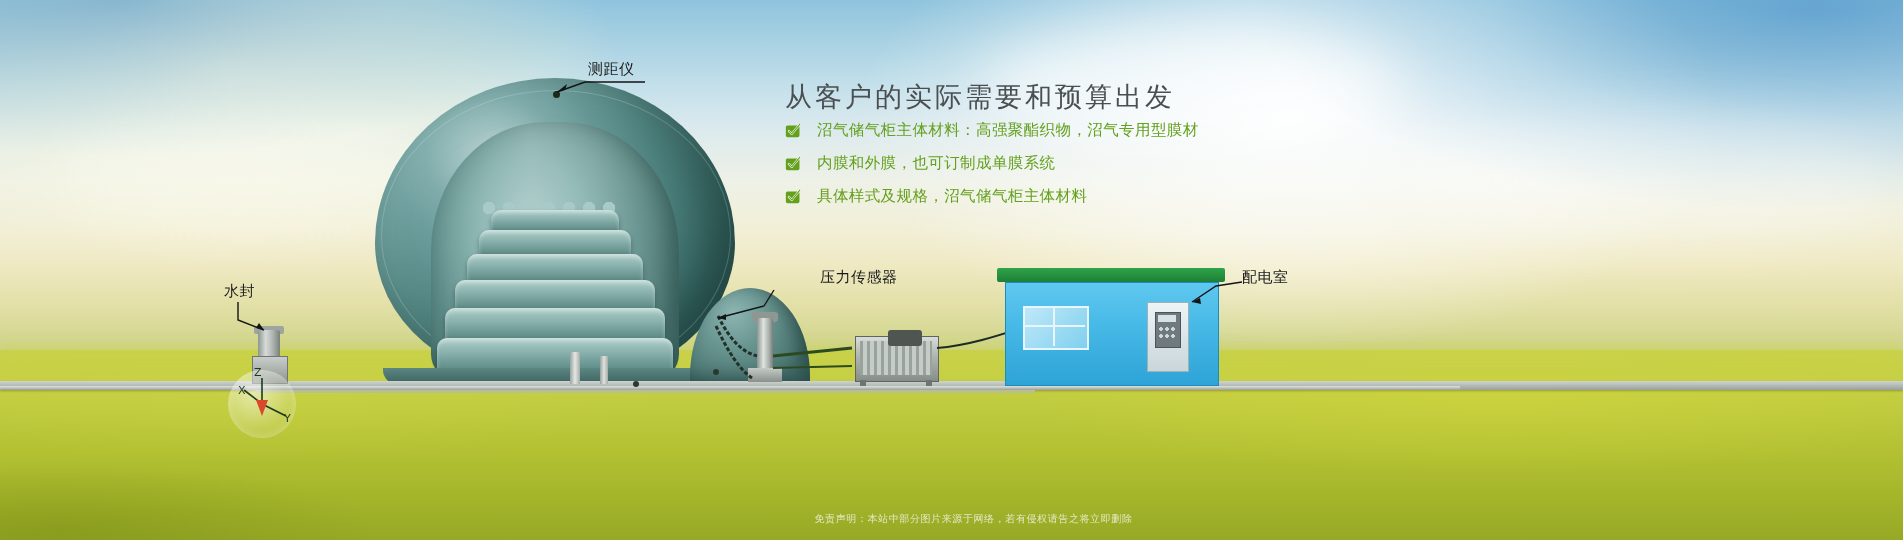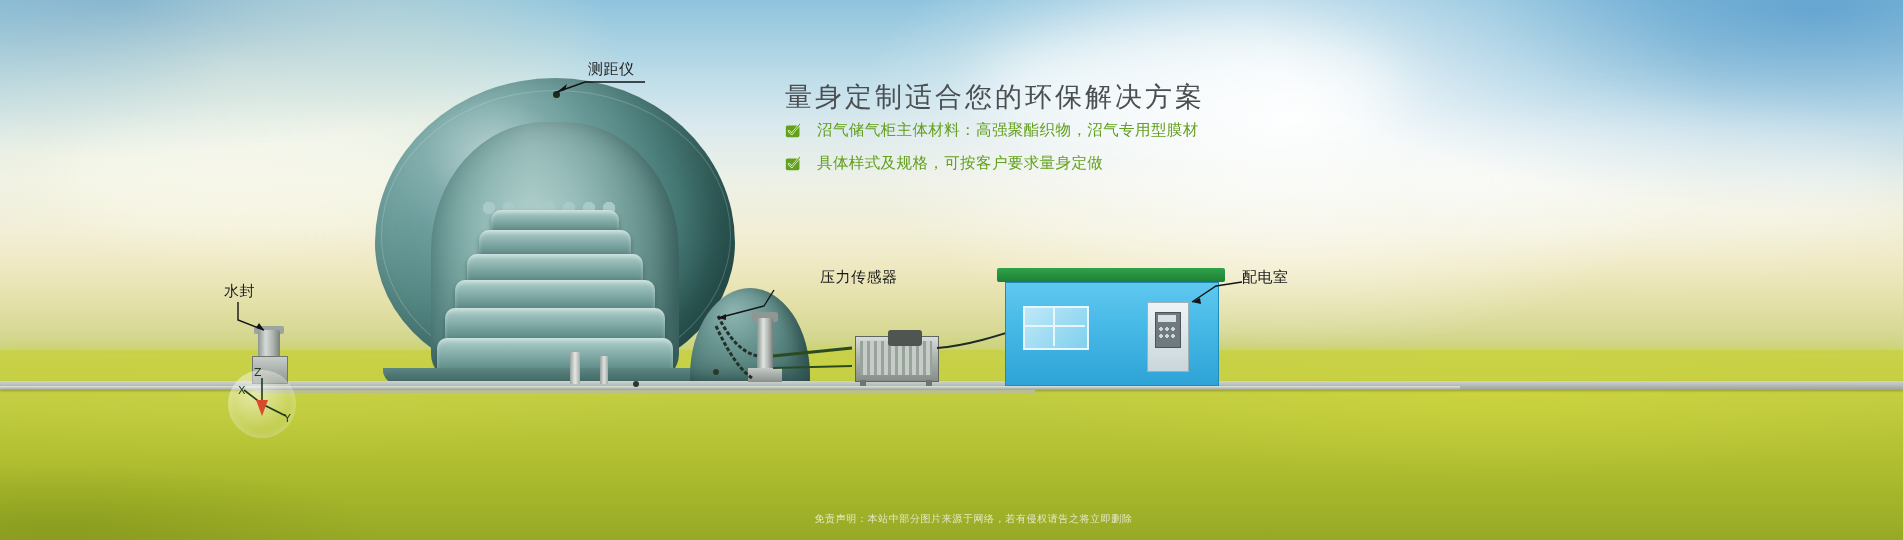--- a/index.html
+++ b/index.html
@@ -356,36 +356,44 @@
       <line x1="34" y1="34" x2="58" y2="46" stroke="#1f3a1f" stroke-width="1.6"></line>
       <line x1="34" y1="34" x2="16" y2="20" stroke="#1f3a1f" stroke-width="1.6"></line>
       <polygon points="28,30 40,30 34,46" fill="#d94a2a"></polygon>
     </svg>
     <span class="callout" style="left:26px;top:-4px;font-size:11px;color:#1f3a1f;">Z</span>
     <span class="callout" style="left:10px;top:14px;font-size:11px;color:#1f3a1f;">X</span>
     <span class="callout" style="left:56px;top:42px;font-size:11px;color:#1f3a1f;">Y</span>
   </div>
 
   <div class="copy">
-    <div class="copy-sub">量身定制适合您的环保解决方案</div>
+    <div class="copy-sub">从客户的实际需要和预算出发</div>
     <ul class="bullets">
       <li class="bullet">
         <svg class="check" viewBox="0 0 20 20">
           <path d="M3 4 h12 a2 2 0 0 1 2 2 v10 a2 2 0 0 1 -2 2 h-12 a2 2 0 0 1 -2 -2 v-10 a2 2 0 0 1 2 -2 z" fill="#63a01c"></path>
           <path d="M4.5 10.5 L8 14 L17.5 2.5" stroke="#ffffff" stroke-width="2.6" fill="none" stroke-linecap="round" stroke-linejoin="round"></path>
           <path d="M4.5 10.5 L8 14 L17.5 2.5" stroke="#63a01c" stroke-width="1.2" fill="none" stroke-linecap="round" stroke-linejoin="round"></path>
         </svg>
         <span>沼气储气柜主体材料：高强聚酯织物，沼气专用型膜材</span>
       </li>
       <li class="bullet">
         <svg class="check" viewBox="0 0 20 20">
           <path d="M3 4 h12 a2 2 0 0 1 2 2 v10 a2 2 0 0 1 -2 2 h-12 a2 2 0 0 1 -2 -2 v-10 a2 2 0 0 1 2 -2 z" fill="#63a01c"></path>
           <path d="M4.5 10.5 L8 14 L17.5 2.5" stroke="#ffffff" stroke-width="2.6" fill="none" stroke-linecap="round" stroke-linejoin="round"></path>
           <path d="M4.5 10.5 L8 14 L17.5 2.5" stroke="#63a01c" stroke-width="1.2" fill="none" stroke-linecap="round" stroke-linejoin="round"></path>
         </svg>
-        <span>具体样式及规格，可按客户要求量身定做</span>
+        <span>内膜和外膜，也可订制成单膜系统</span>
+      </li>
+      <li class="bullet">
+        <svg class="check" viewBox="0 0 20 20">
+          <path d="M3 4 h12 a2 2 0 0 1 2 2 v10 a2 2 0 0 1 -2 2 h-12 a2 2 0 0 1 -2 -2 v-10 a2 2 0 0 1 2 -2 z" fill="#63a01c"></path>
+          <path d="M4.5 10.5 L8 14 L17.5 2.5" stroke="#ffffff" stroke-width="2.6" fill="none" stroke-linecap="round" stroke-linejoin="round"></path>
+          <path d="M4.5 10.5 L8 14 L17.5 2.5" stroke="#63a01c" stroke-width="1.2" fill="none" stroke-linecap="round" stroke-linejoin="round"></path>
+        </svg>
+        <span>具体样式及规格，沼气储气柜主体材料</span>
       </li>
     </ul>
   </div>
 
   <div class="disclaimer">免责声明：本站中部分图片来源于网络，若有侵权请告之将立即删除</div>
 
 </div>
 
 </body></html>

